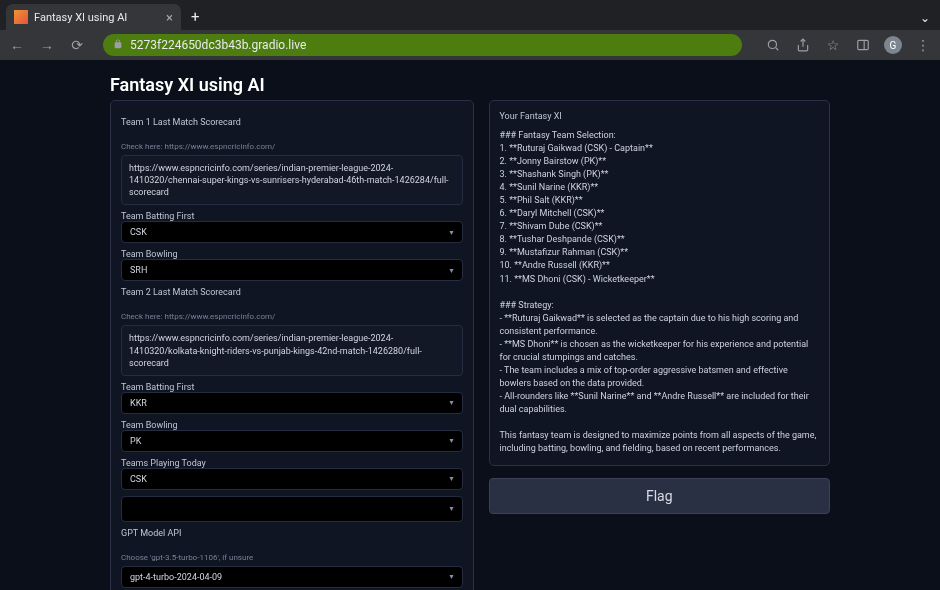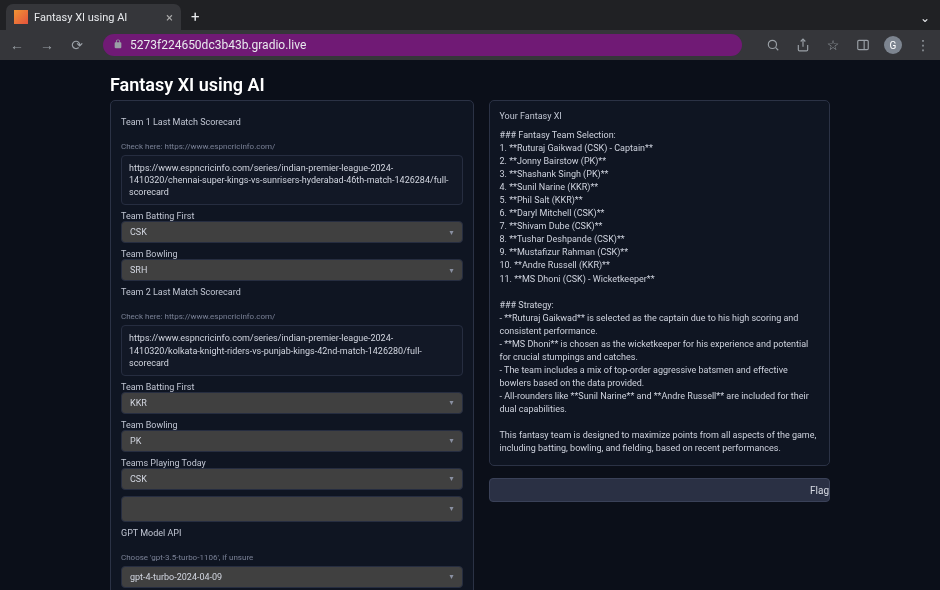--- a/index.html
+++ b/index.html
@@ -6,39 +6,39 @@
 body{background:#0b0f19;color:#c5c9d4;font-family:-apple-system,BlinkMacSystemFont,"Segoe UI",Roboto,sans-serif;font-size:10px;width:940px;height:590px;overflow:hidden}
 .chrome-bar{background:#202124;height:30px;display:flex;align-items:flex-end}
 .tab{background:#35363a;height:26px;width:175px;border-radius:7px 7px 0 0;margin-left:6px;display:flex;align-items:center;padding:0 8px;color:#e8eaed;font-size:11px;gap:6px}
 .tab-close{margin-left:auto;font-size:13px;color:#aaa}
 .favicon{width:14px;height:14px;background:linear-gradient(135deg,#f09433,#e5533d)}
 .new-tab{color:#e8eaed;font-size:15px;margin:0 10px 4px 10px}
 .tab-down{margin-left:auto;margin-right:10px;color:#e8eaed;font-size:12px;margin-bottom:5px}
 .url-bar{background:#35363a;height:30px;display:flex;align-items:center;padding:0 8px;gap:12px}
 .nav-icon{color:#9aa0a6;font-size:14px;display:inline-flex;align-items:center;justify-content:center;width:18px;height:18px}
 .lock-icon{color:#9aa0a6;font-size:10px}
-.url-field{background:#701a75;border-radius:14px;height:22px;flex:1;display:flex;align-items:center;padding:0 10px;color:#e8eaed;font-size:12px;gap:7px;margin-left:5px}
+.url-field{background:#4d7c0f;border-radius:14px;height:22px;flex:1;display:flex;align-items:center;padding:0 10px;color:#e8eaed;font-size:12px;gap:7px;margin-left:5px}
 .right-icons{display:flex;align-items:center;gap:12px;margin-left:10px}
 .avatar{width:18px;height:18px;border-radius:50%;background:#7d8590;display:flex;align-items:center;justify-content:center;font-size:10px;color:#fff}
 .app{padding:14px 110px 0 110px;color:#e7eaf0}
 .app h1{color:#fff;font-size:18px;font-weight:600;margin-bottom:5px}
 .subtitle{font-size:9px;color:#a7acba;margin-top:10px;margin-bottom:10px}
 .columns{display:flex;gap:15px}
 .panel{background:#0f1522;border:1px solid #2b3245;border-radius:5px;padding:10px}
 .left{flex:1}
 .right{flex:1}
 .field-label{font-size:9px;color:#c1c6d3;margin-top:6px}
 .field-sub{font-size:8px;color:#7a8196;margin-bottom:4px;margin-top:15px}
 .textish{background:#121826;border:1px solid #262d40;border-radius:4px;padding:6px 7px;font-size:9px;color:#d2d6e0;line-height:1.35;margin-bottom:6px}
 .select-wrap{position:relative;margin-bottom:6px}
-.select-box{background:#404040;border:1px solid #262d40;border-radius:4px;padding:5px 8px;font-size:9px;color:#d2d6e0;display:flex;justify-content:space-between;align-items:center}
+.select-box{background:#000000;border:1px solid #262d40;border-radius:4px;padding:5px 8px;font-size:9px;color:#d2d6e0;display:flex;justify-content:space-between;align-items:center}
 .select-box .caret{font-size:8px;color:#8a90a2}
 .empty-select{height:26px}
 .output-block{font-size:9px;line-height:1.45;color:#cfd3de;white-space:pre-wrap}
-.flag-btn{background:#2a3044;border:1px solid #3a4158;border-radius:4px;height:24px;display:flex;align-items:center;justify-content:flex-end;color:#d7dae3;font-size:10px;margin-top:12px}
+.flag-btn{background:#2a3044;border:1px solid #3a4158;border-radius:4px;height:36px;display:flex;align-items:center;justify-content:center;color:#d7dae3;font-size:14px;margin-top:12px}
 .gap-top{margin-top:4px}
 </style>
 </head>
 <body>
 
 <div class="chrome-bar">
   <div class="tab">
     <div class="favicon"></div>
     <span>Fantasy XI using AI</span>
     <span class="tab-close">×</span>

